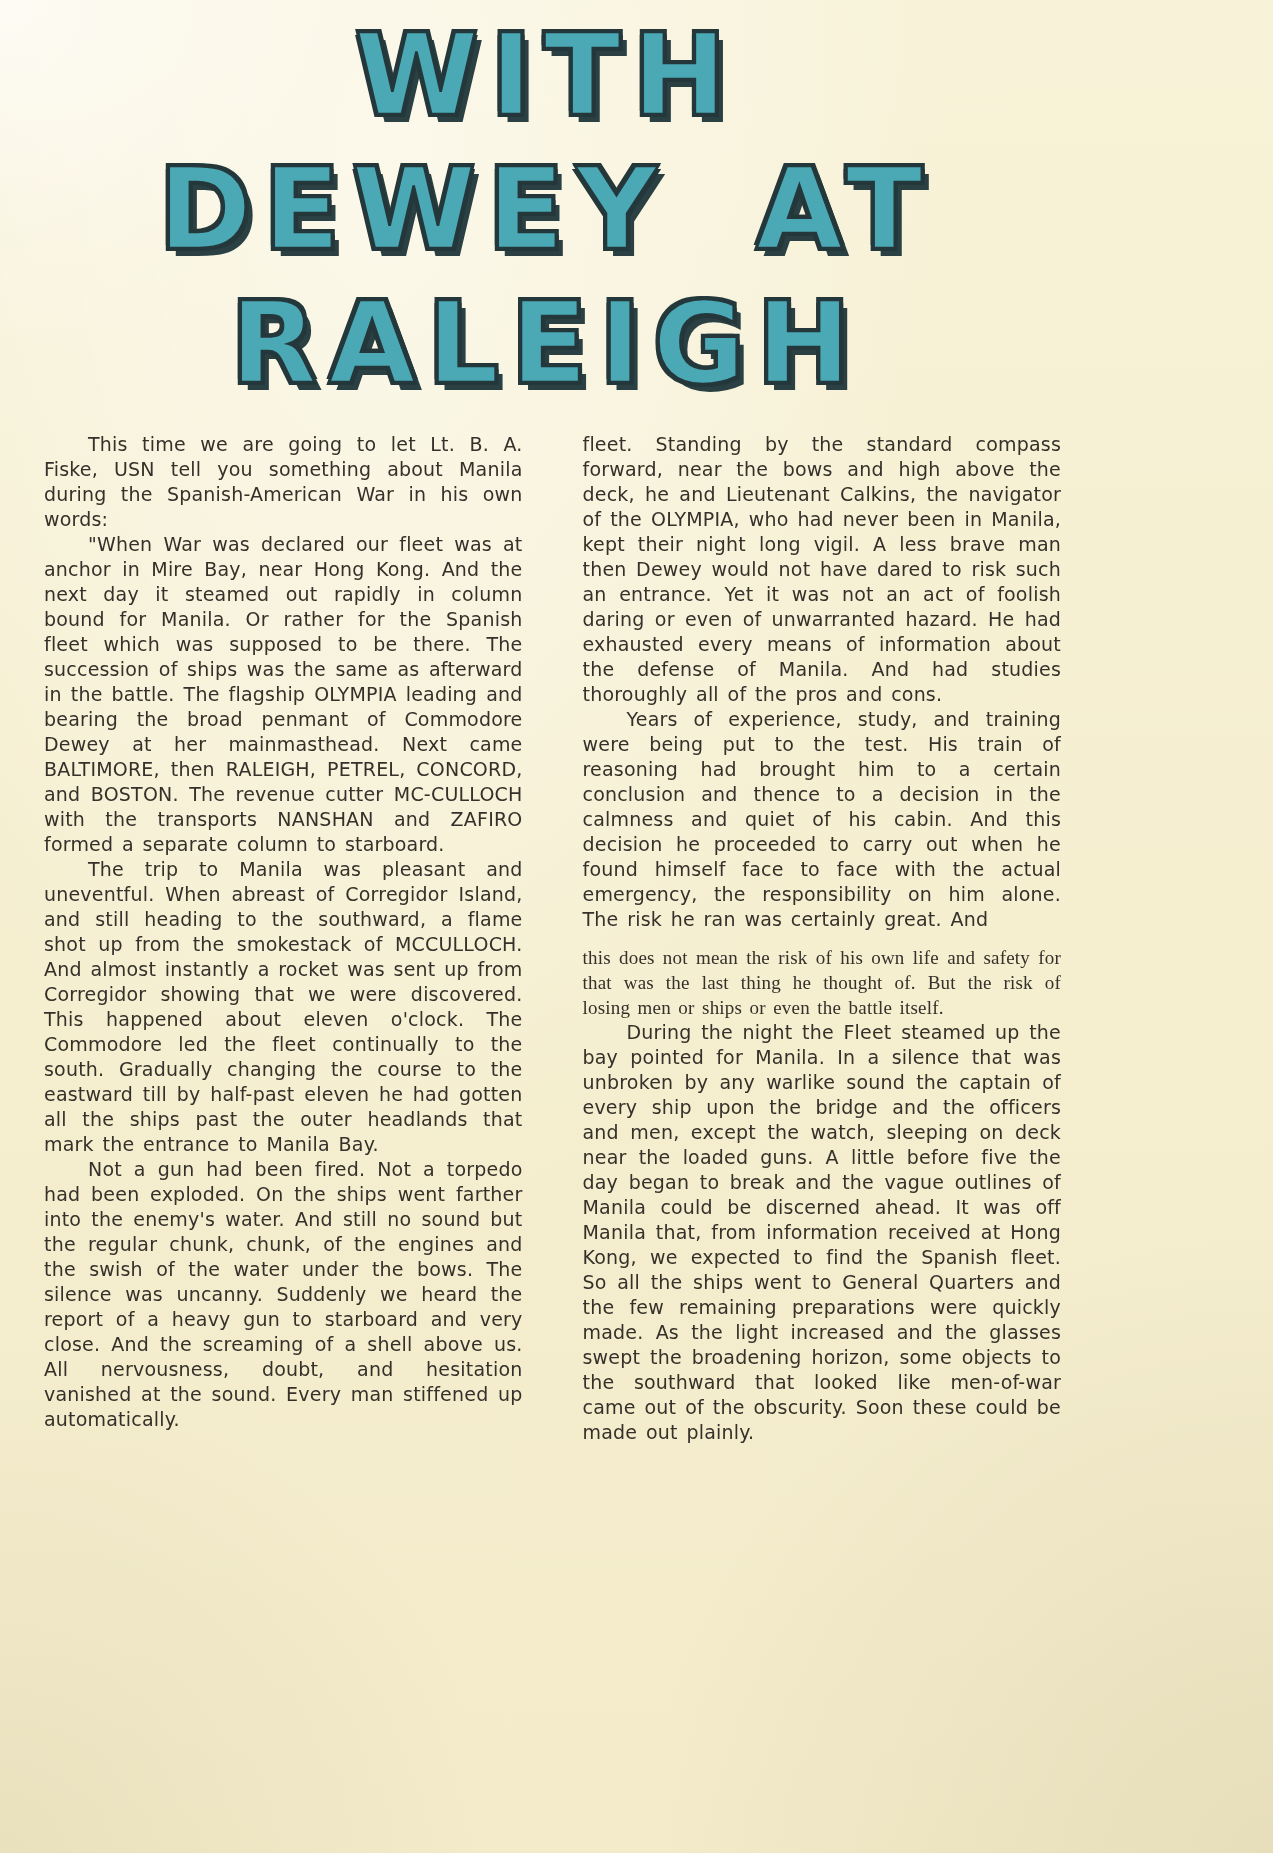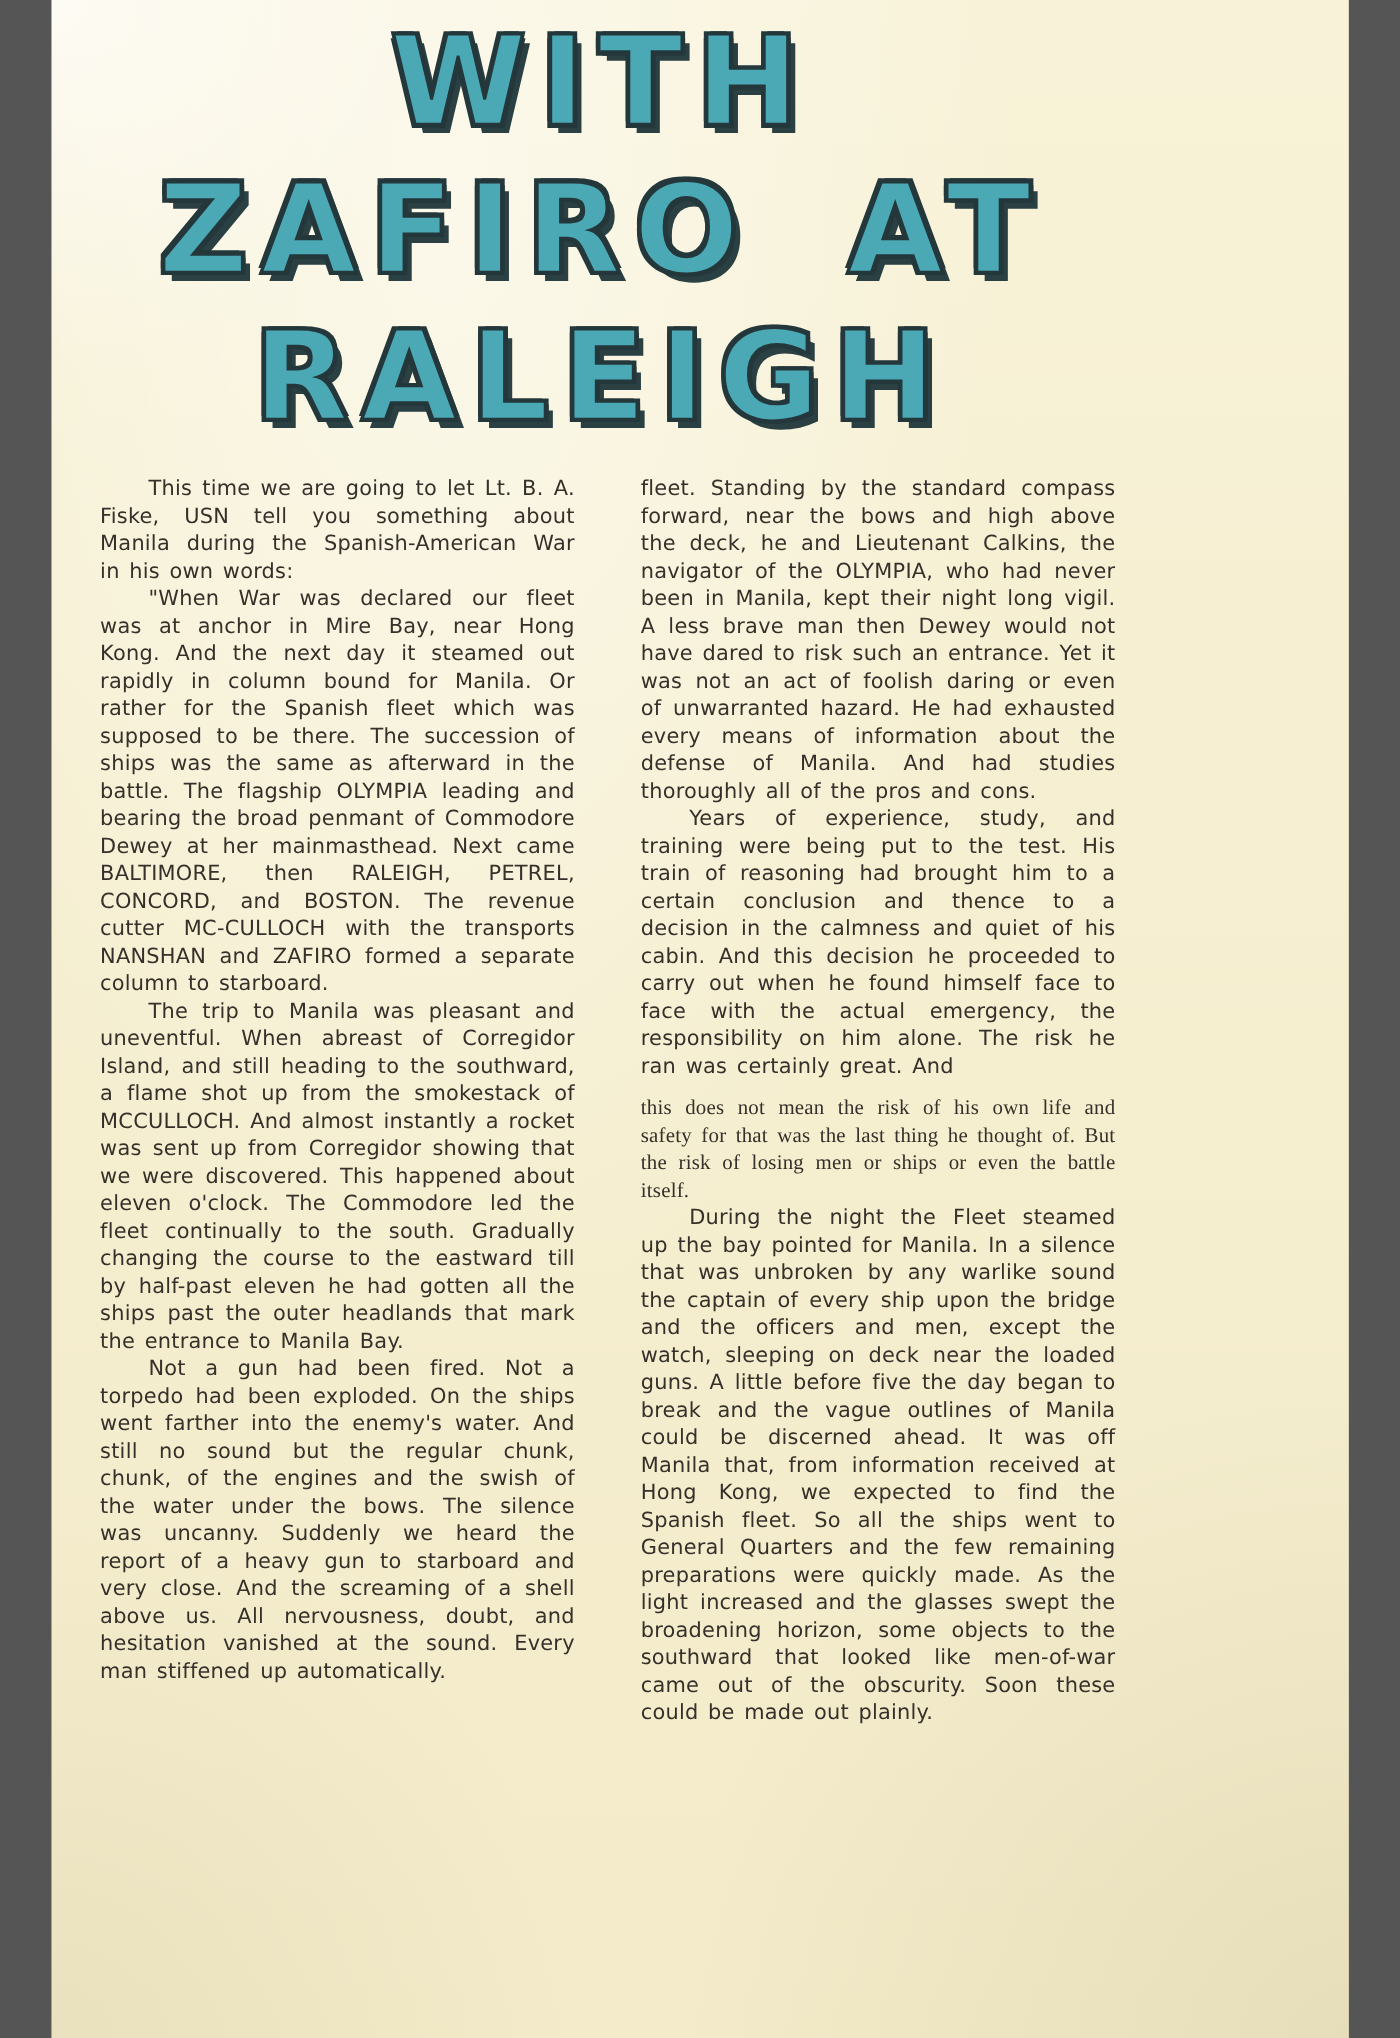--- a/index.html
+++ b/index.html
@@ -2,21 +2,21 @@
 <html><head>
 <meta charset="utf-8">
 <style>
   html, body {
     margin: 0;
     padding: 0;
     background: #555;
   }
   .page {
     position: relative;
-    width: 1179px;
+    width: 1273px;
     height: 1853px;
     margin: 0 auto;
     background-color: #f6efd2;
     background-image:
       radial-gradient(ellipse at 30% 8%, rgba(255,255,252,0.55), rgba(255,255,252,0) 45%),
       linear-gradient(180deg, #f8f2d8 0%, #f5eecf 55%, #f3ebc9 100%);
     overflow: hidden;
     font-family: "DejaVu Sans", sans-serif;
   }
   .page::before {
@@ -82,21 +82,21 @@
     font-family: Liberation Serif, serif;
   }
 </style>
 </head>
 <body>
 
 <div class="page">
 
   <div class="title-block">
     <div class="title-line">WITH</div>
-    <div class="title-line">ZAFIRO AT</div>
+    <div class="title-line">DEWEY AT</div>
     <div class="title-line">RALEIGH</div>
   </div>
 
   <div class="columns">
     <div class="col">
         <p class="indent">This time we are going to let Lt. B. A. Fiske, USN tell you something about Manila during the Spanish-American War in his own words:</p>
         <p class="indent">"When War was declared our fleet was at anchor in Mire Bay, near Hong Kong. And the next day it steamed out rapidly in column bound for Manila. Or rather for the Spanish fleet which was supposed to be there. The succession of ships was the same as afterward in the battle. The flagship OLYMPIA leading and bearing the broad penmant of Commodore Dewey at her mainmasthead. Next came BALTIMORE, then RALEIGH, PETREL, CONCORD, and BOSTON. The revenue cutter MC-CULLOCH with the transports NANSHAN and ZAFIRO formed a separate column to starboard.</p>
         <p class="indent">The trip to Manila was pleasant and uneventful. When abreast of Corregidor Island, and still heading to the southward, a flame shot up from the smokestack of MCCULLOCH. And almost instantly a rocket was sent up from Corregidor showing that we were discovered. This happened about eleven o'clock. The Commodore led the fleet continually to the south. Gradually changing the course to the eastward till by half-past eleven he had gotten all the ships past the outer headlands that mark the entrance to Manila Bay.</p>
         <p class="indent">Not a gun had been fired. Not a torpedo had been exploded. On the ships went farther into the enemy's water. And still no sound but the regular chunk, chunk, of the engines and the swish of the water under the bows. The silence was uncanny. Suddenly we heard the report of a heavy gun to starboard and very close. And the screaming of a shell above us. All nervousness, doubt, and hesitation vanished at the sound. Every man stiffened up automatically.</p>
       </div>

